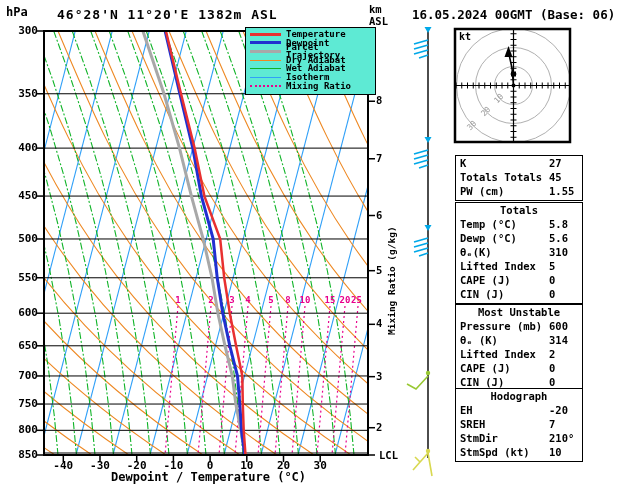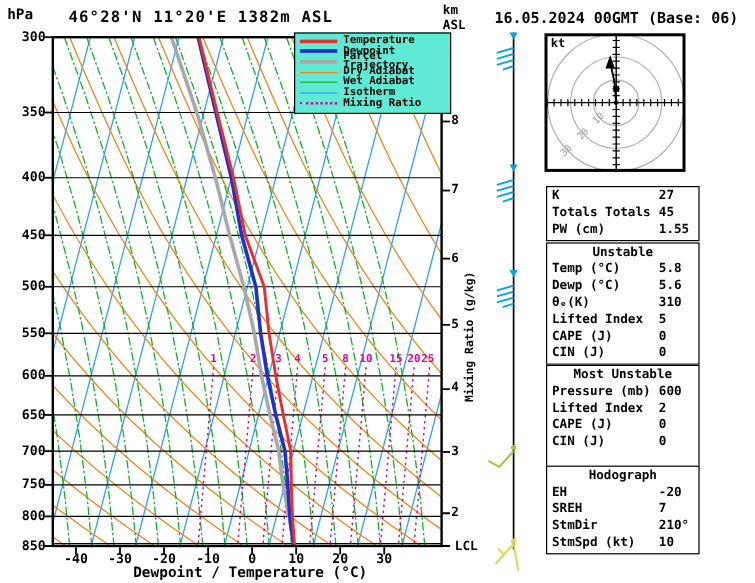--- a/index.html
+++ b/index.html
@@ -347,21 +347,21 @@
         <div class="trow">
           <span class="tlbl">Totals Totals</span>
           <span class="tval">45</span>
         </div>
         <div class="trow">
           <span class="tlbl">PW (cm)</span>
           <span class="tval">1.55</span>
         </div>
       </div>
       <div class="tbox" style="top: 202px; height: 100px;">
-        <div class="thead">Unstable</div>
+        <div class="thead">Totals</div>
         <div class="trow">
           <span class="tlbl">Temp (°C)</span>
           <span class="tval">5.8</span>
         </div>
         <div class="trow">
           <span class="tlbl">Dewp (°C)</span>
           <span class="tval">5.6</span>
         </div>
         <div class="trow">
           <span class="tlbl">θₑ(K)</span>
@@ -380,20 +380,24 @@
           <span class="tval">0</span>
         </div>
       </div>
       <div class="tbox" style="top: 304px; height: 86px;">
         <div class="thead">Most Unstable</div>
         <div class="trow">
           <span class="tlbl">Pressure (mb)</span>
           <span class="tval">600</span>
         </div>
         <div class="trow">
+          <span class="tlbl">θₑ (K)</span>
+          <span class="tval">314</span>
+        </div>
+        <div class="trow">
           <span class="tlbl">Lifted Index</span>
           <span class="tval">2</span>
         </div>
         <div class="trow">
           <span class="tlbl">CAPE (J)</span>
           <span class="tval">0</span>
         </div>
         <div class="trow">
           <span class="tlbl">CIN (J)</span>
           <span class="tval">0</span>

